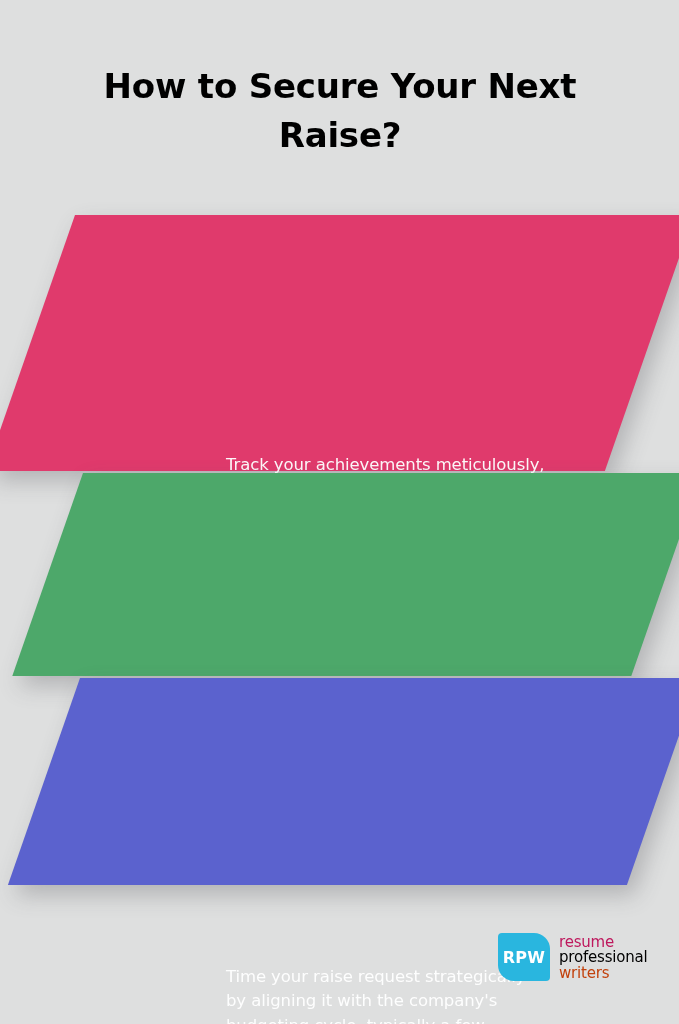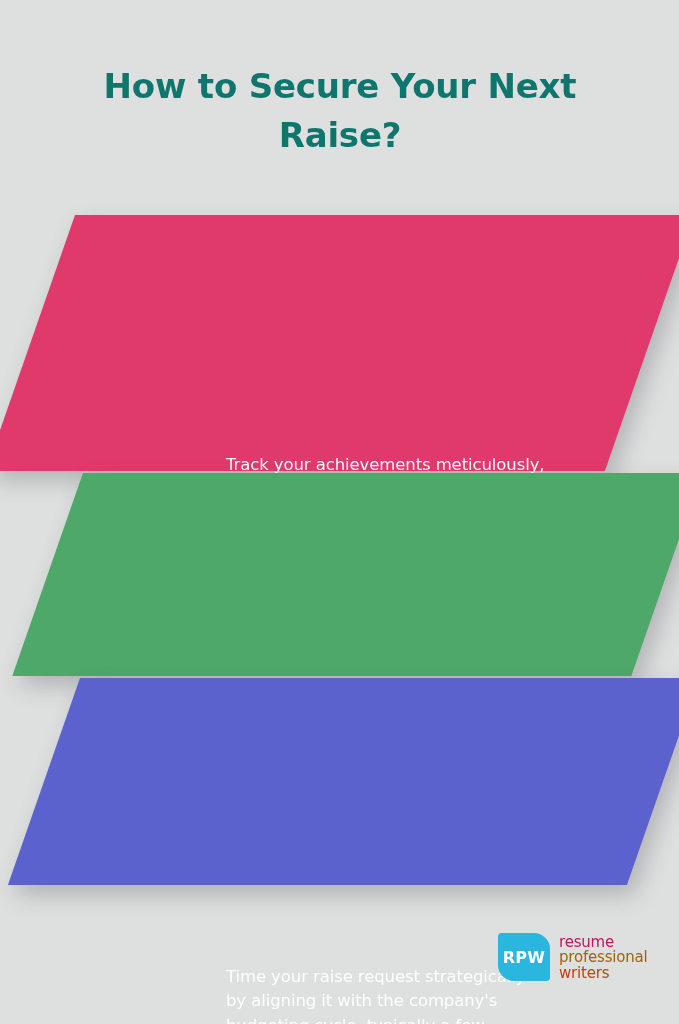--- a/index.html
+++ b/index.html
@@ -29,21 +29,21 @@
     left: 60px;
     width: 560px;
     text-align: center;
   }
   .title {
     margin: 0;
     font-family: "DejaVu Sans", "Liberation Sans", sans-serif;
     font-size: 34px;
     line-height: 49px;
     font-weight: bold;
-    color: #0f766e;
+    color: #000000;
     letter-spacing: -0.2px;
   }
 
   
   .bands {
     position: absolute;
     top: 0;
     left: 0;
     width: 679px;
     height: 1024px;
@@ -134,21 +134,21 @@
     flex-direction: column;
     line-height: 15.5px;
   }
   .logo-words span {
     font-family: "DejaVu Sans", "Liberation Sans", sans-serif;
     font-size: 15px;
     font-weight: 500;
     letter-spacing: -0.2px;
   }
   .logo-line-1 { color: #be185d; }
-  .logo-line-2 { color: #a16207; }
+  .logo-line-2 { color: #000000; }
   .logo-line-3 { color: #c2410c; }
 </style>
 </head>
 <body>
 
 <div class="infographic">
 
   <div class="title-wrap">
     <h1 class="title">How to Secure Your Next Raise?</h1>
   </div>

